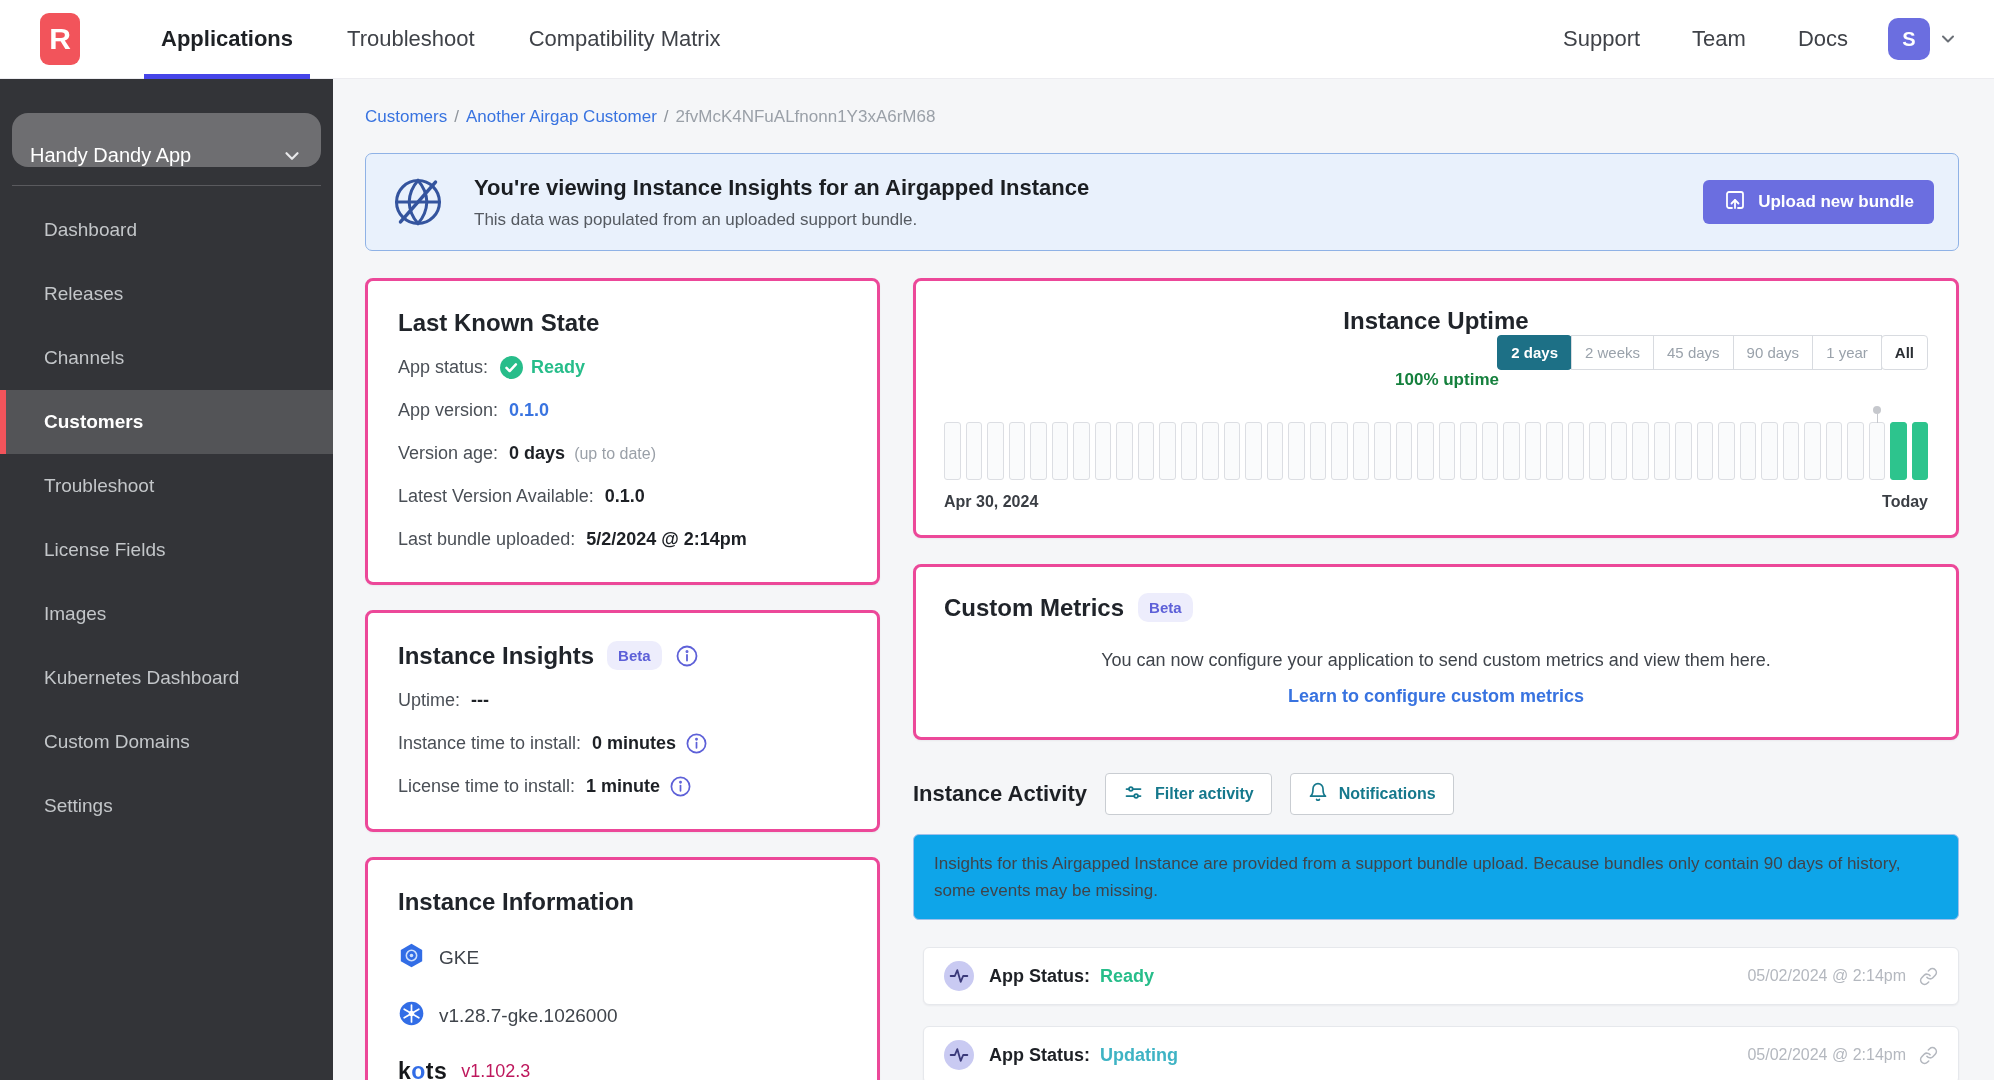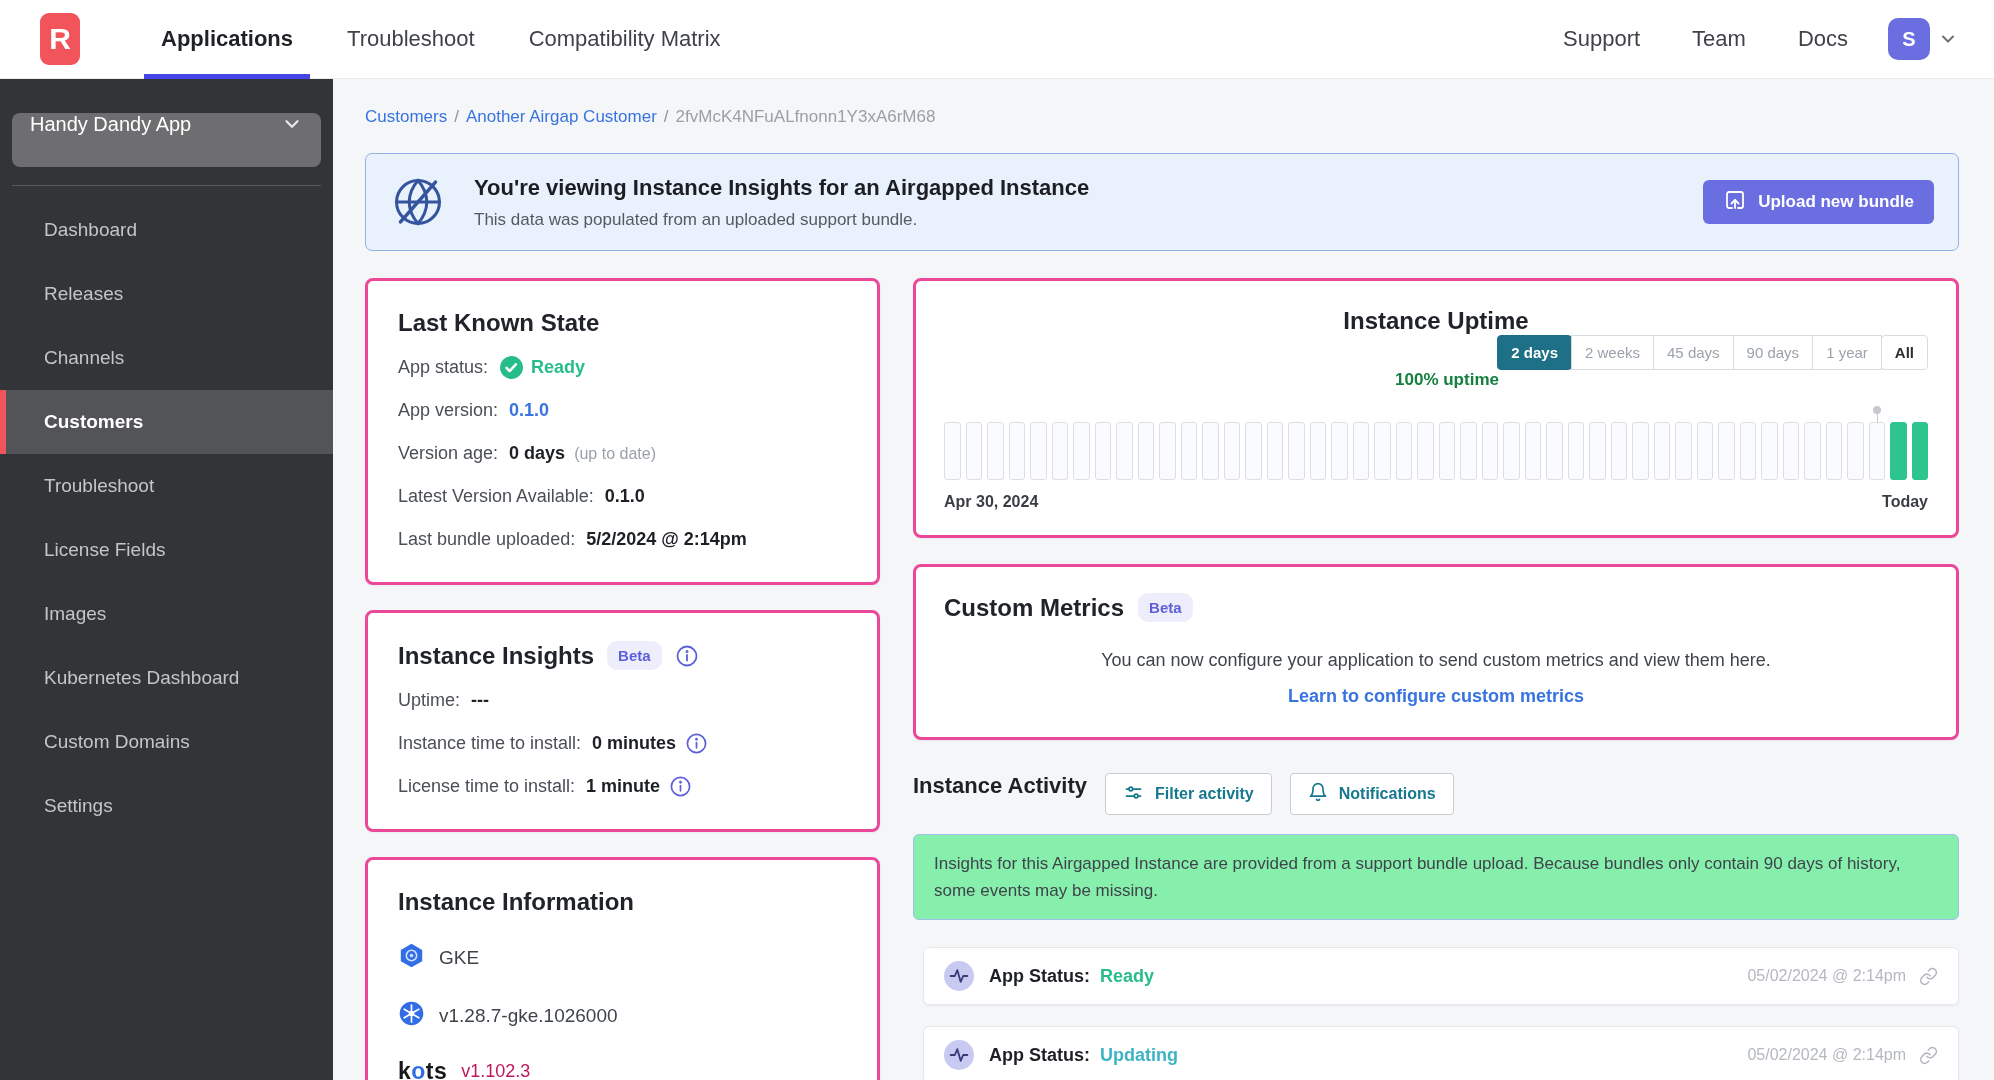--- a/index.html
+++ b/index.html
@@ -19,22 +19,22 @@
     height:5px; background:#4645e8; }
   .nav-right { margin-left:auto; display:flex; align-items:center; margin-right:36px; }
   .nav-right .nav-item { padding:0 26px; }
   .avatar-wrap { display:flex; align-items:center; margin-left:14px; cursor:pointer; }
   .avatar { width:42px; height:42px; border-radius:10px; background:#6b6ee0; color:#fff;
     font-size:20px; font-weight:700; display:flex; align-items:center; justify-content:center; }
   .avatar-chev { margin-left:8px; color:#6a6f76; display:flex; }
 
   
   .sidebar { position:fixed; top:79px; left:0; bottom:0; width:333px; background:#333438; z-index:10; }
-  .app-selector { margin:34px 12px 0; height:54px; background:#6e6e71; border-radius:8px;
-    display:flex; align-items:flex-start; padding:0 18px; color:#fff; font-size:20px; cursor:pointer; }
+  .app-selector { margin:34px 12px 0; height:54px; background:#6e6e71; border-radius:16px;
+    display:flex; align-items:flex-end; padding:0 18px; color:#fff; font-size:20px; cursor:pointer; }
   .app-selector .chev { margin-left:auto; display:flex; color:#e8e8ea; }
   .sidebar-divider { margin:18px 12px 0; border-top:1px solid #5a5a5e; }
   .side-items { margin-top:12px; }
   .side-item { height:64px; display:flex; align-items:center; padding-left:44px; font-size:19px;
     color:#c3c6c9; cursor:pointer; }
   .side-item.active { background:#535457; color:#fff; font-weight:700;
     border-left:6px solid #f2545b; padding-left:38px; }
 
   
   .main { position:absolute; top:79px; left:333px; right:0; bottom:0; padding:28px 35px 0 32px; }
@@ -105,26 +105,26 @@
   .bar-labels { display:flex; justify-content:space-between; margin-top:13px; font-size:16px;
     font-weight:600; color:#3a3e44; }
 
   
   .metrics-card { padding:26px 28px 30px; }
   .metrics-head { display:flex; align-items:center; gap:14px; }
   .metrics-body { text-align:center; font-size:18px; color:#3f444b; margin-top:28px; }
   .metrics-link { text-align:center; font-size:18px; color:#3873e0; font-weight:700; margin-top:15px; cursor:pointer; }
 
   
-  .activity-head { display:flex; align-items:flex-start; gap:18px; margin-top:33px; }
+  .activity-head { display:flex; align-items:center; gap:18px; margin-top:33px; }
   .activity-title { font-size:22px; font-weight:700; color:#1d2025; }
   .act-btn { background:#fff; border:1px solid #c9cdd2; border-radius:4px; height:42px;
     padding:0 17px; display:flex; align-items:center; gap:11px; color:#15788c; font-weight:700;
     font-size:16px; cursor:pointer; font-family:inherit; }
-  .act-note { margin-top:19px; background:#86efac; border:1px solid #9fc0ea; border-radius:6px;
+  .act-note { margin-top:19px; background:#0ea5e9; border:1px solid #9fc0ea; border-radius:6px;
     padding:15px 20px; font-size:17px; color:#3f444b; line-height:1.6; }
   .act-rows { margin-top:27px; padding-left:10px; }
   .act-row { background:#fff; border:1px solid #e6e8ec; border-radius:6px;
     box-shadow:0 1px 2px rgba(20,24,31,.05); padding:13px 20px; display:flex; align-items:center;
     margin-bottom:21px; }
   .pulse-icon { width:30px; height:30px; border-radius:50%; background:#c9caf2; flex:none;
     display:flex; align-items:center; justify-content:center; }
   .act-label { font-size:18px; font-weight:700; color:#1d2025; margin:0 10px 0 15px; }
   .act-status { font-size:18px; font-weight:600; }
   .act-status.ready { color:#27bd8a; }

